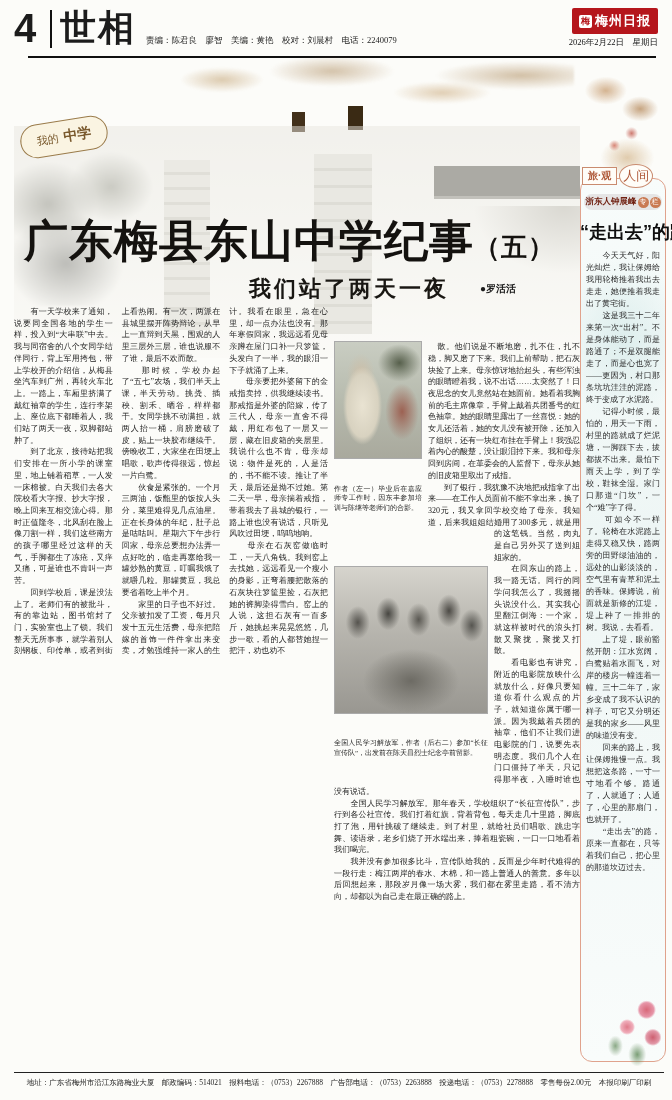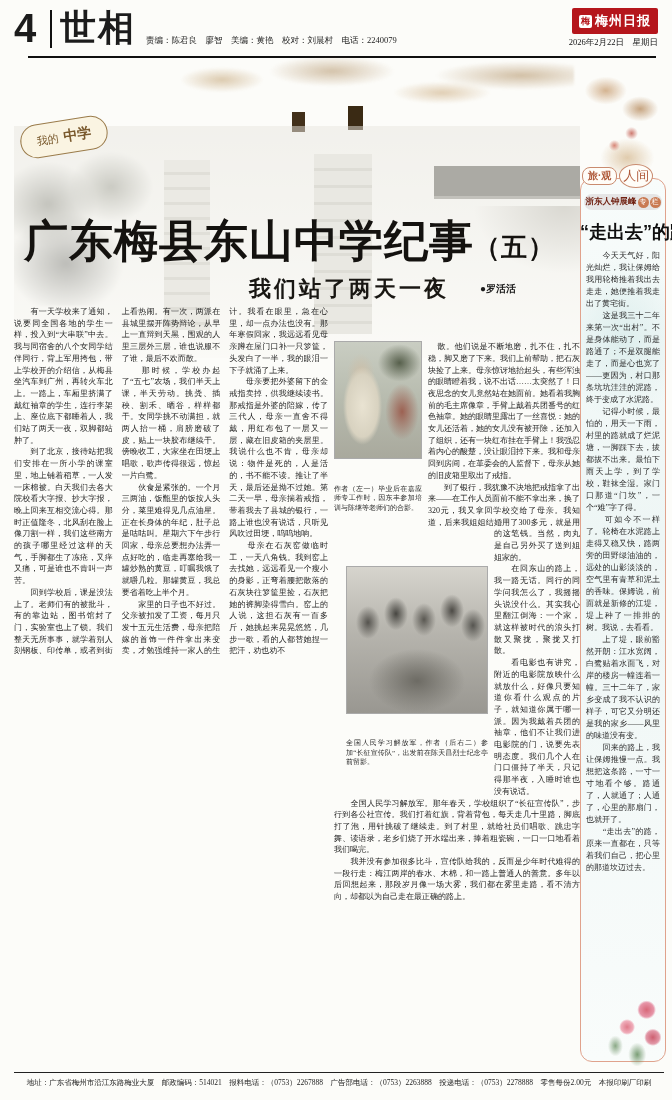--- a/index.html
+++ b/index.html
@@ -66,21 +66,21 @@
     font-family:"Liberation Sans",sans-serif; font-size:22px; font-weight:800; color:#191713; letter-spacing:3px; }
   .art-author { position:absolute; left:466px; top:228px; z-index:2; font-size:10px; font-weight:700; }
 
   .body-left { position:absolute; left:0; top:252px; width:314px; height:762px; overflow:hidden;
     column-count:3; column-gap:9px; font-size:8px; line-height:11.7px; text-align:justify;
     white-space:pre-wrap; color:#1d1d1d; }
   .body-right { position:absolute; left:320px; top:252px; width:246px; height:762px; overflow:hidden;
     font-size:8px; line-height:11.7px; text-align:justify; white-space:pre-wrap; color:#1d1d1d; }
   figure.ph { margin:0 6px 3px 0; }
   figure.ph1 { float:left; width:88px; }
-  figure.ph2 { float:left; clear:left; width:142px; margin-top:3px;margin-left:12px; }
+  figure.ph2 { float:left; clear:left; width:154px; margin-top:3px; }
   .ph-img { width:100%; border:1px solid #aaa; }
   .ph1 .ph-img { height:118px;
     background:
       radial-gradient(26px 52px at 32% 55%, #e9e3d2 0%, #d8d2c0 60%, transparent 75%),
       radial-gradient(20px 30px at 30% 28%, #cdbfa8 0%, transparent 70%),
       radial-gradient(30px 26px at 75% 18%, #57604c 0%, transparent 72%),
       radial-gradient(24px 40px at 78% 60%, #9c6152 0%, transparent 70%),
       linear-gradient(180deg,#c9cdc2 0%,#b7bbae 50%,#a9a99d 100%); }
   .ph2 .ph-img { height:148px;
     background:
@@ -102,21 +102,21 @@
       radial-gradient(8px 8px at 60% 65%, #c25a4e 0%, transparent 80%),
       radial-gradient(7px 7px at 40% 75%, #cf6a58 0%, transparent 80%),
       radial-gradient(36px 26px at 55% 85%, #d9bf9a 0%, transparent 75%);
     filter:blur(.5px); }
   .sb-box { position:absolute; left:0; top:124px; width:86px; height:884px;
     border:1.5px solid #e0a28c; border-radius:12px; overflow:hidden;
     background:
       radial-gradient(90px 120px at 50% 18%, #ddeeed 0%, rgba(221,238,237,0) 70%),
       linear-gradient(180deg,#f8fcfb 0%, #eef6f5 40%, #f9fcfb 100%); }
   .sb-cloud { position:absolute; left:2px; top:110px; z-index:4; display:flex; align-items:center; gap:2px; }
-  .sb-cloud .c1 { border:1.2px solid #c98b6f; border-radius:8px; background:#fffdf8; color:#b05a3a;
+  .sb-cloud .c1 { border:1.2px solid #c98b6f; border-radius:0; background:#fffdf8; color:#b05a3a;
     font-family:"Liberation Sans",sans-serif; font-size:10px; font-weight:700; padding:1px 5px; }
   .sb-cloud .c2 { border:1.2px solid #c98b6f; border-radius:50%; background:#fffdf8; color:#b05a3a;
     font-size:13px; padding:2px 3px; }
   .sb-pill { position:absolute; left:4px; top:140px; width:78px; height:16px; z-index:4;
     background:#e5e5e5; border-radius:9px; display:flex; align-items:center; justify-content:center; gap:1px; }
   .sb-pill .lbl { font-family:"Liberation Sans",sans-serif; font-size:8.5px; font-weight:700; color:#6f1f10; }
   .sb-pill .circ { width:11px; height:11px; border-radius:50%; background:#c97a52; color:#fff;
     font-size:7px; line-height:11px; text-align:center; }
   .sb-title { position:absolute; left:0; top:166px; width:86px; z-index:4; text-align:center;
     font-family:"Liberation Sans",sans-serif; font-size:18px; font-weight:900; color:#0f0f0f; white-space:nowrap; }

